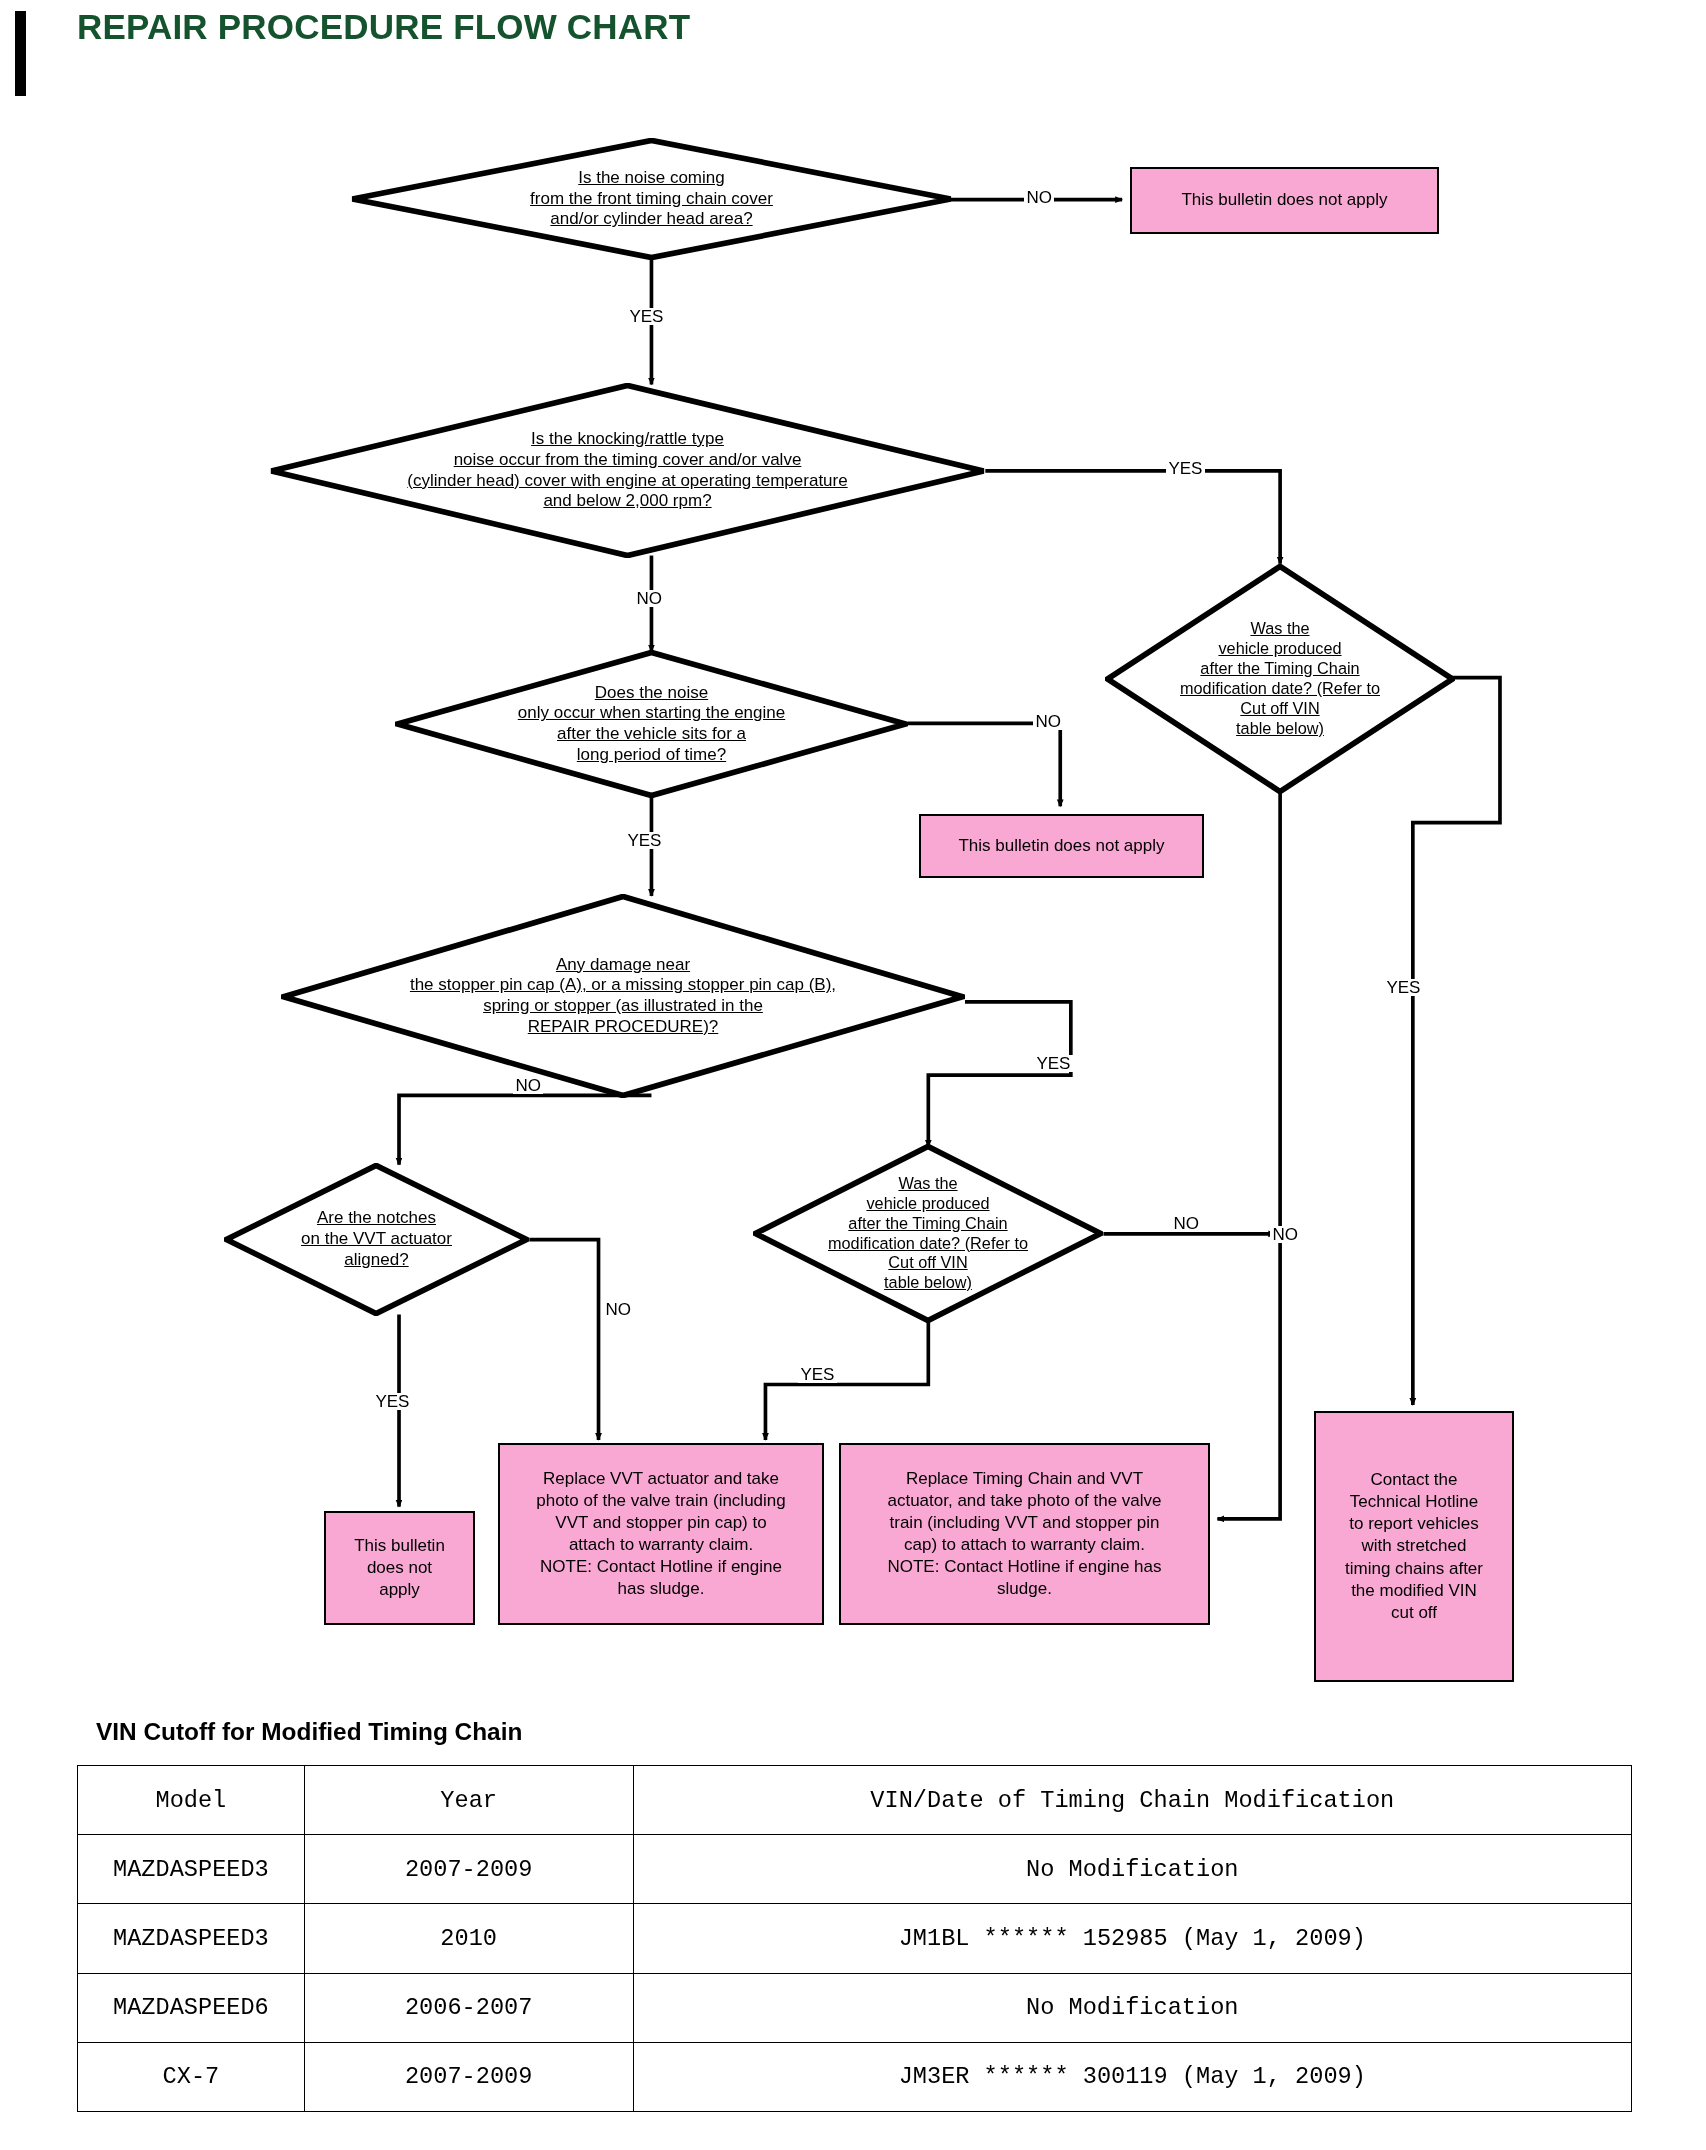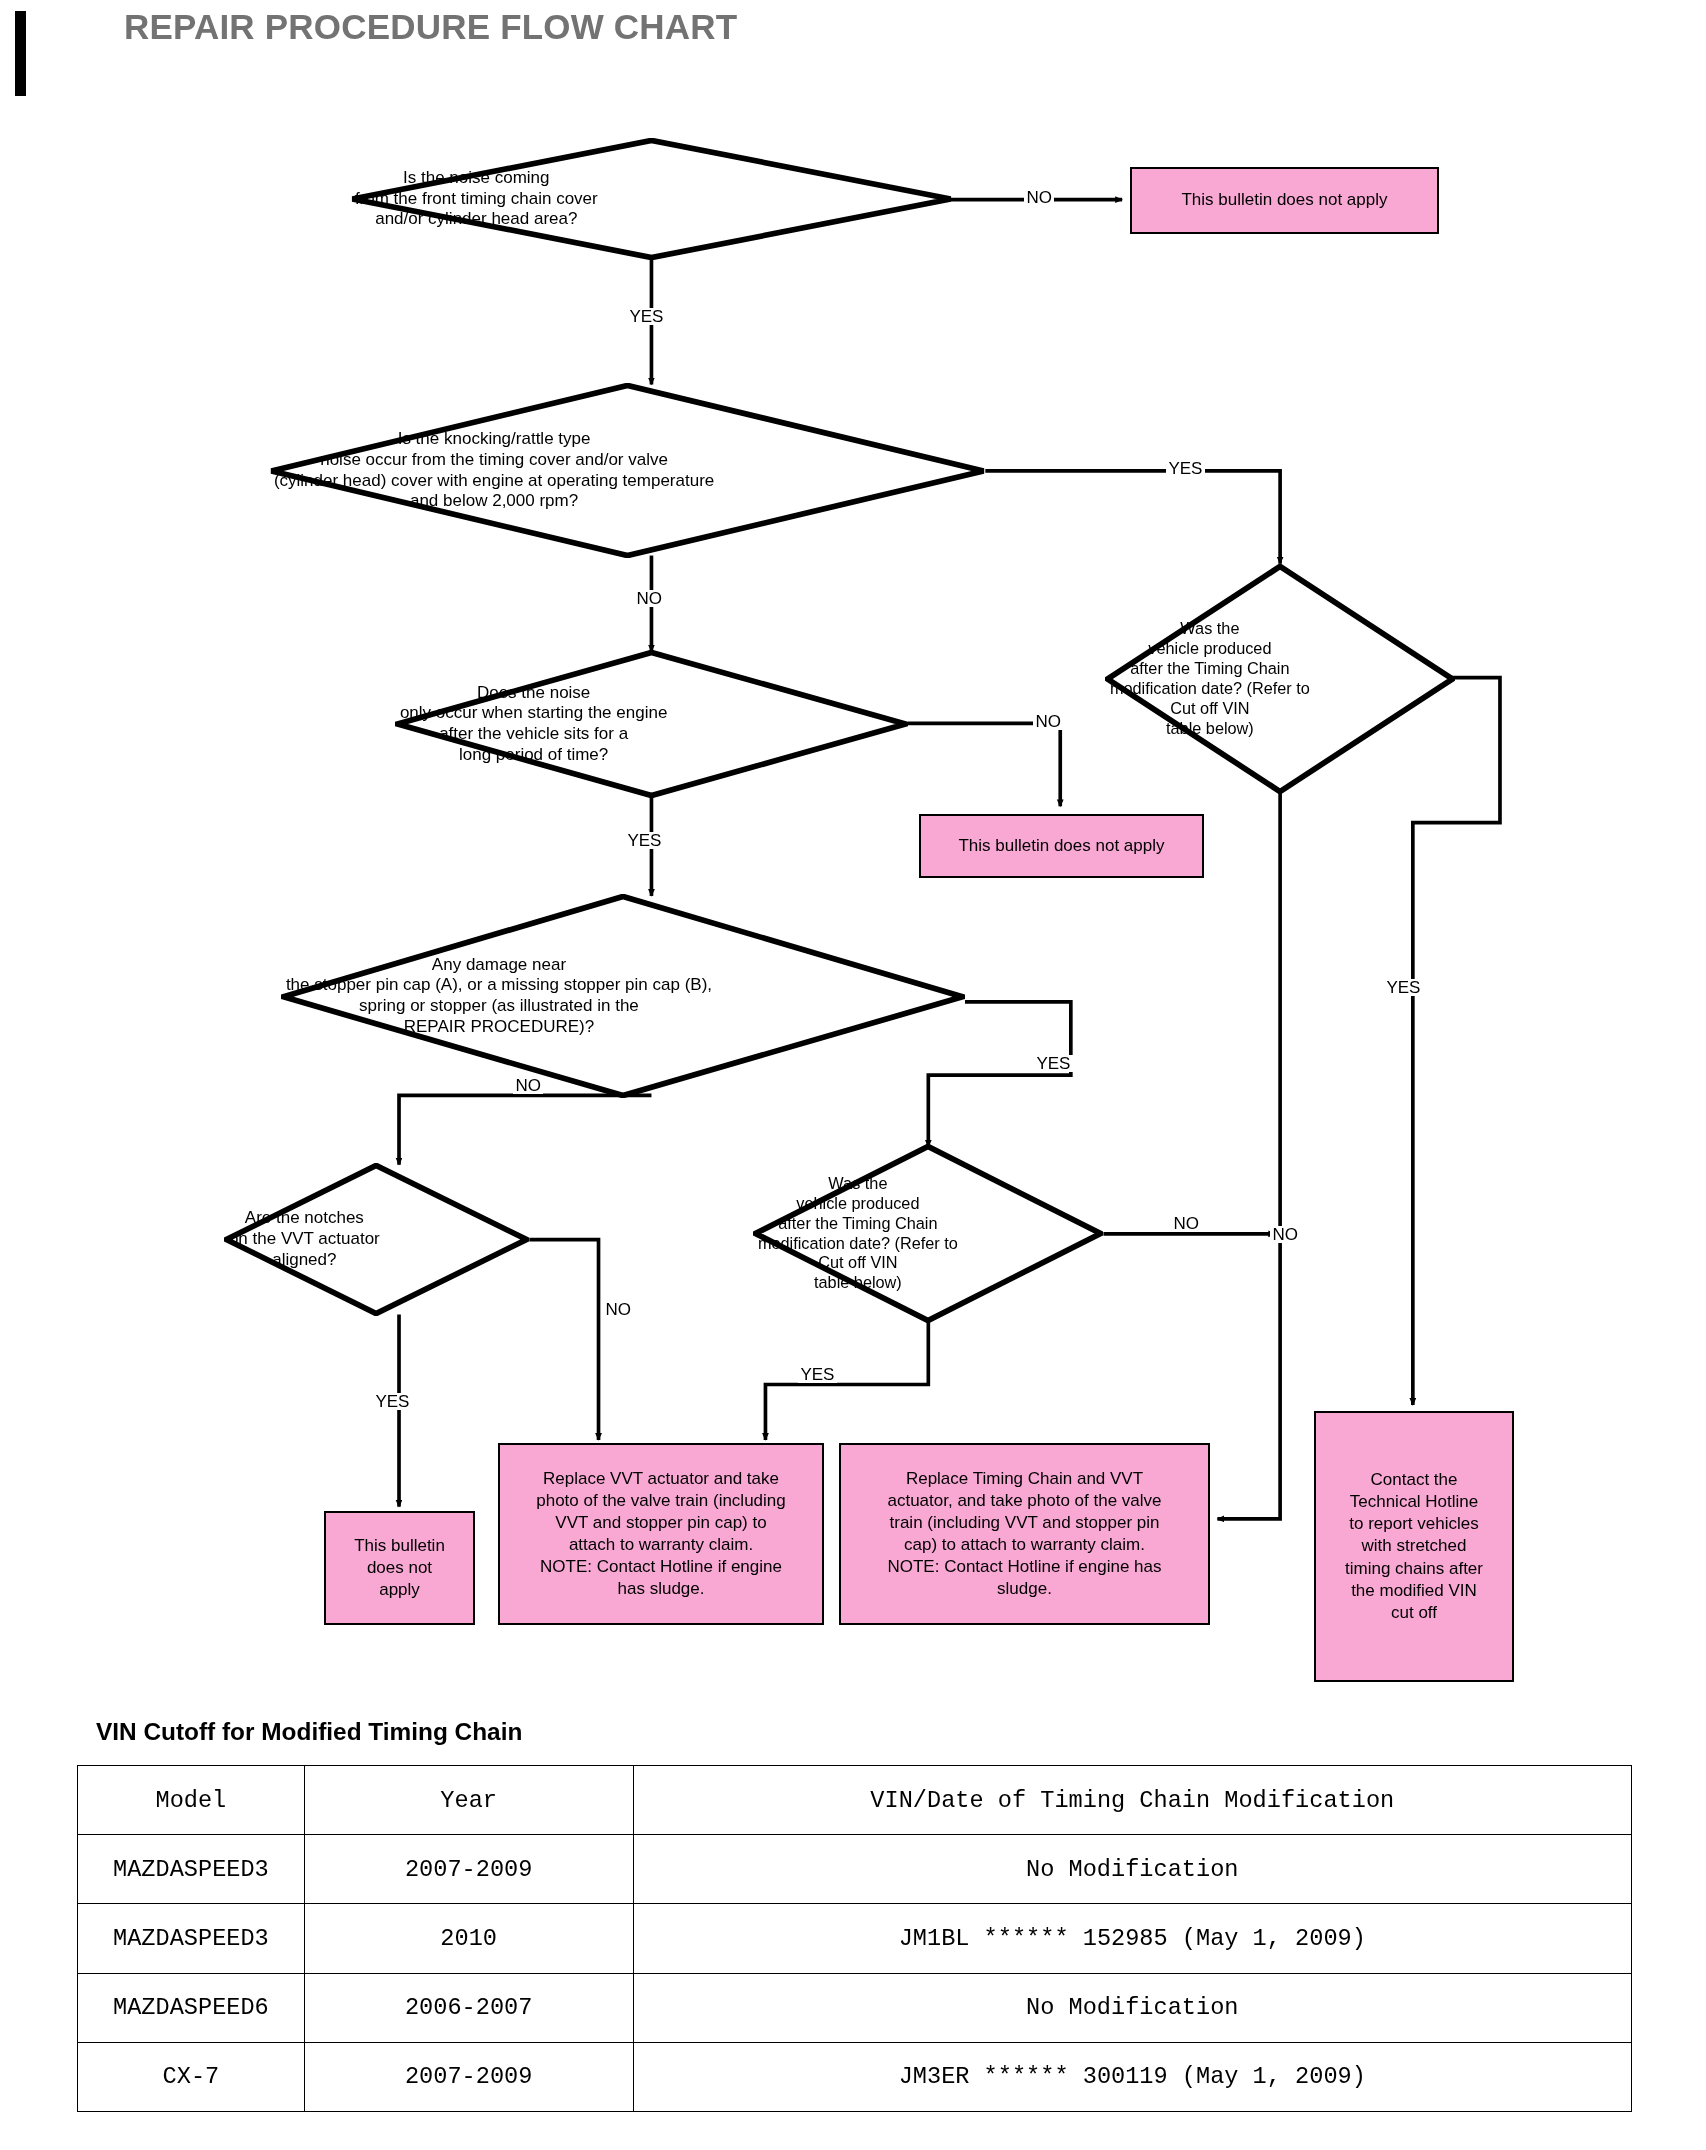--- a/index.html
+++ b/index.html
@@ -9,33 +9,32 @@
     color:#000;
   }
   #root{position:absolute;inset:0;}
 
   
   .left-bar{
     position:absolute;left:14.7px;top:11.4px;width:11.4px;height:85px;background:#000;
   }
   .title{
     position:absolute;left:77px;top:6.5px;
-    font-size:35px;font-weight:bold;color:#737373;letter-spacing:0.2px;
+    font-size:35px;font-weight:bold;color:#14532d;letter-spacing:0.2px;
     white-space:nowrap;
-    margin-left:47px;
   }
 
   
   svg.flowlines{position:absolute;left:0;top:0;width:1706px;height:2151px;pointer-events:none;}
 
   
   .node{position:absolute;box-sizing:border-box;}
   .diamond{
-    display:flex;align-items:center;
-    text-align:center;line-height:1.22;font-size:17px;
+    display:flex;align-items:center;justify-content:center;
+    text-align:center;line-height:1.22;font-size:17px;text-decoration:underline;
   }
   .diamond > .dtext{position:relative;z-index:2;padding:0 4.9px;}
   .diamond > svg{position:absolute;left:0;top:0;width:100%;height:100%;z-index:1;}
 
   .rect{
     border:2.4px solid #000;background:#f9a8d4;
     display:flex;align-items:center;justify-content:center;text-align:center;
     font-size:17px;line-height:1.30;padding:3.3px 6.5px;
   }
 

